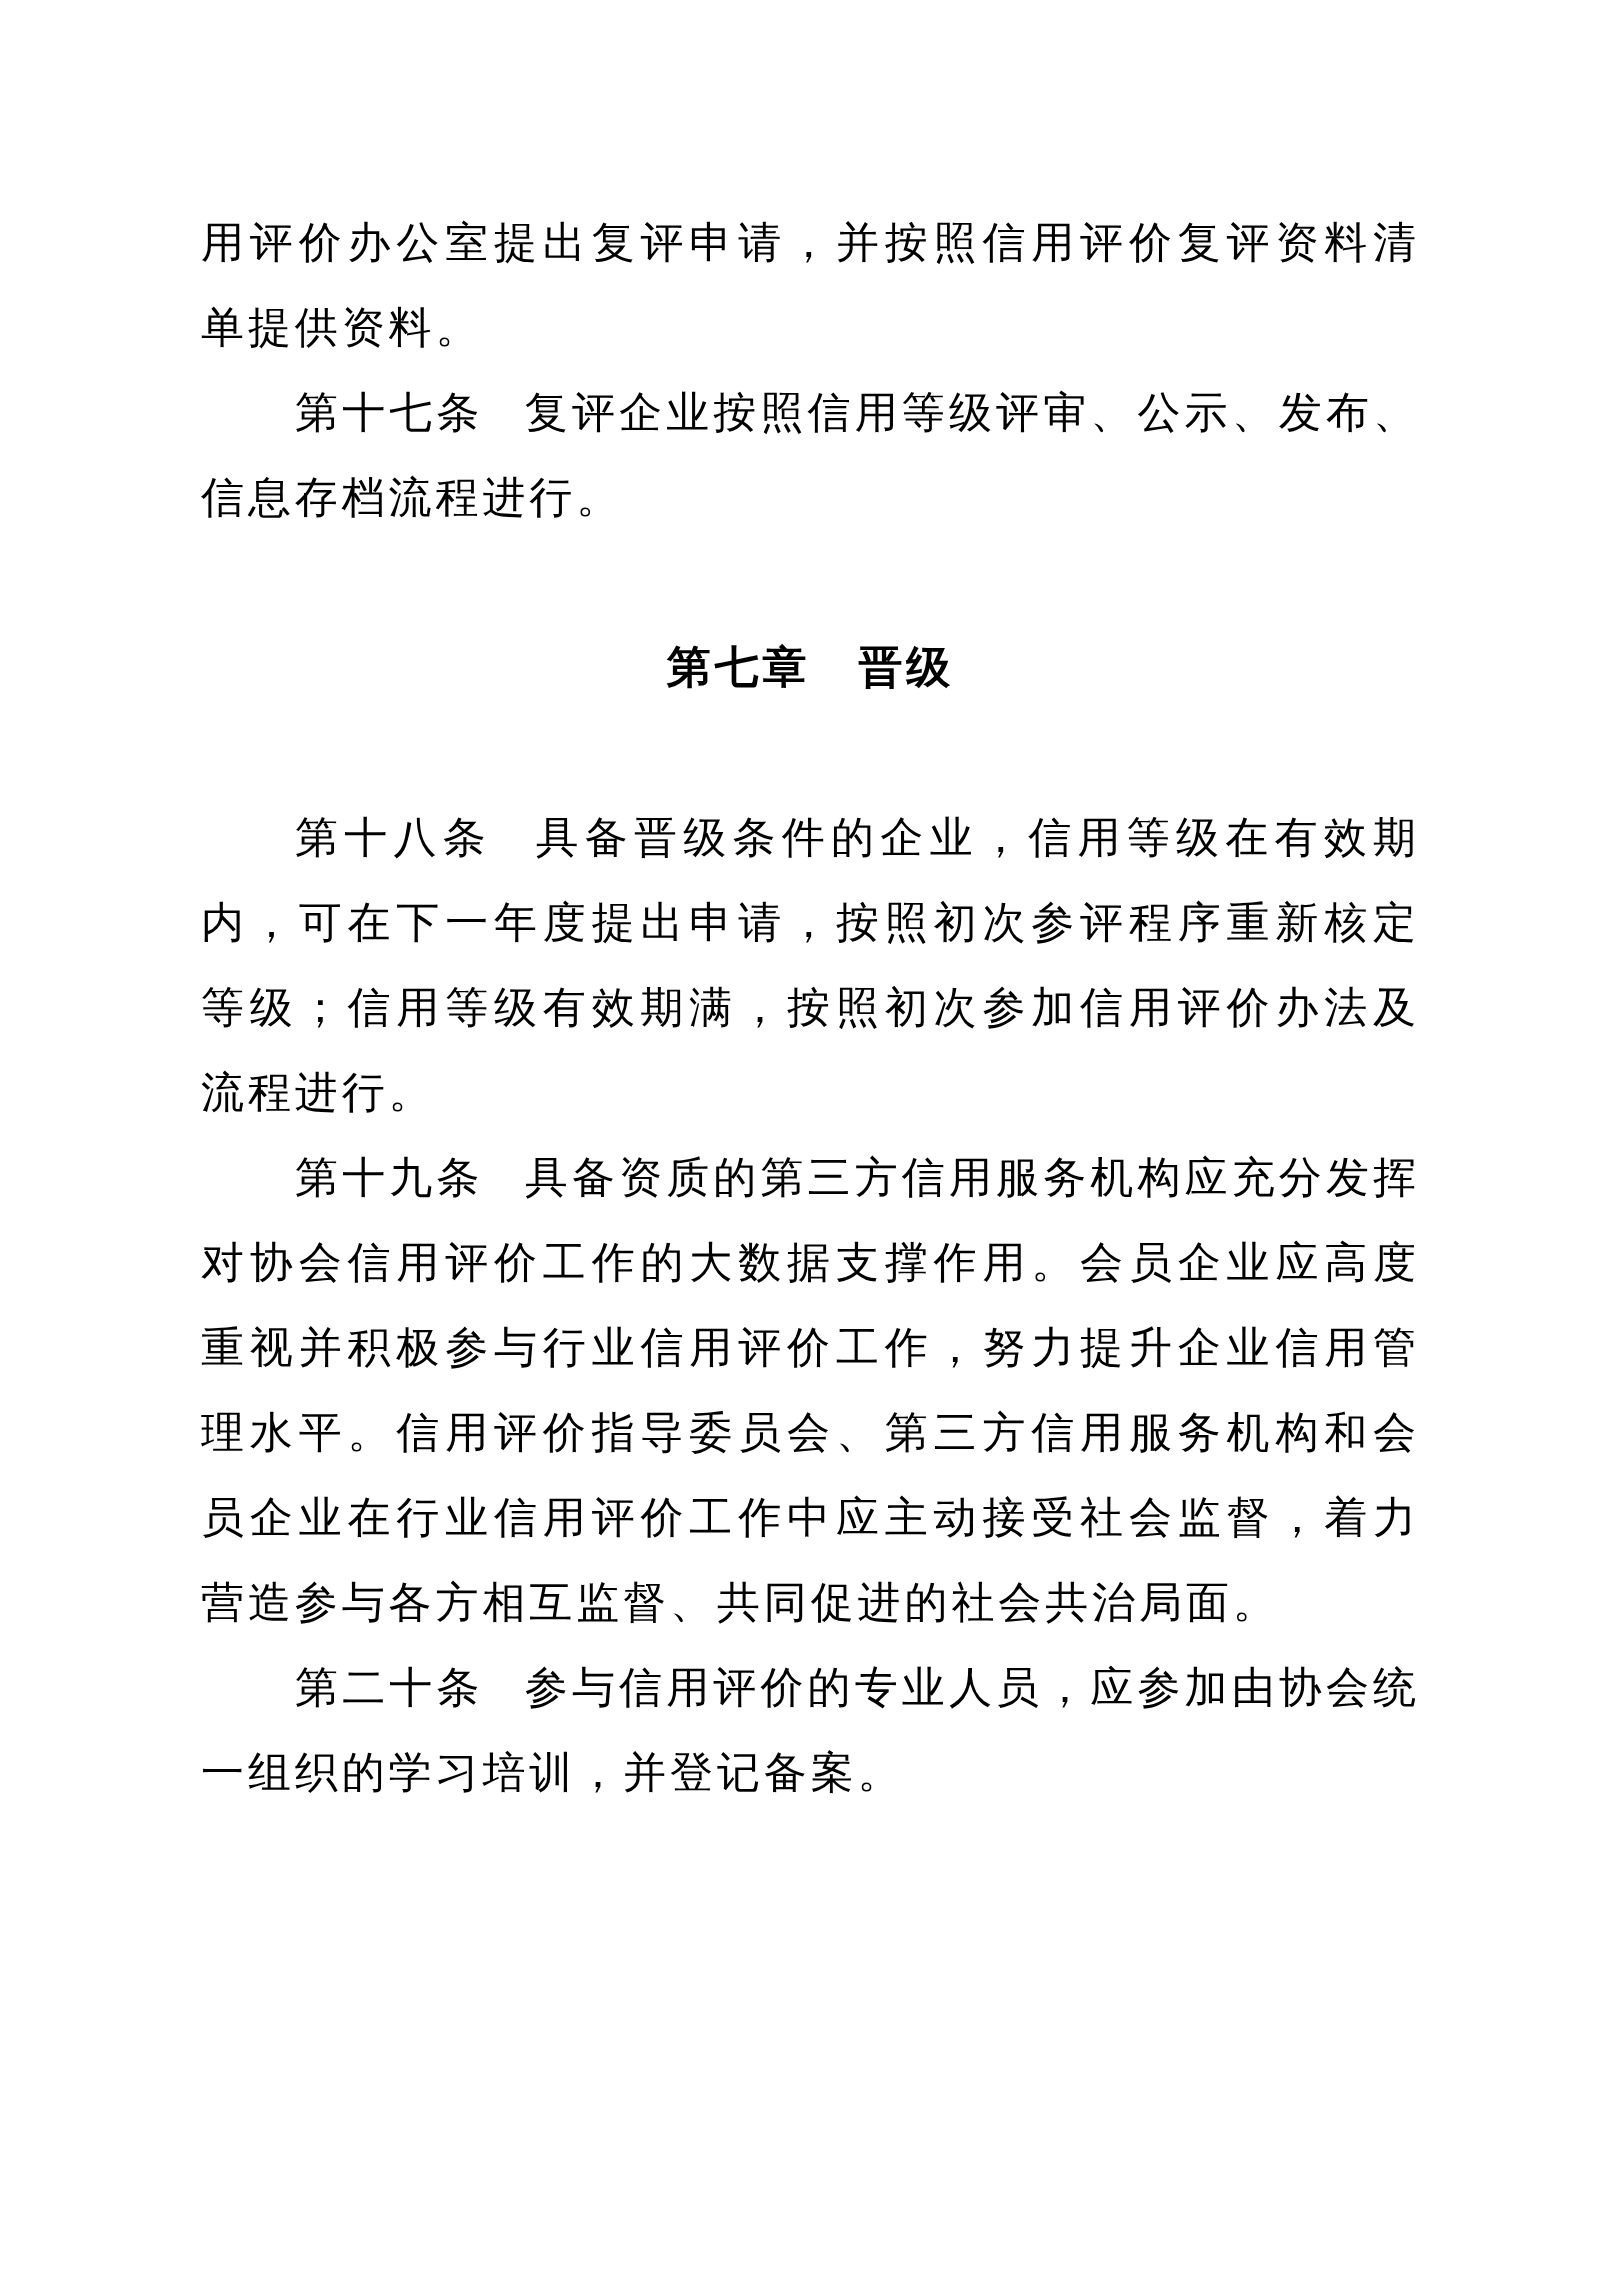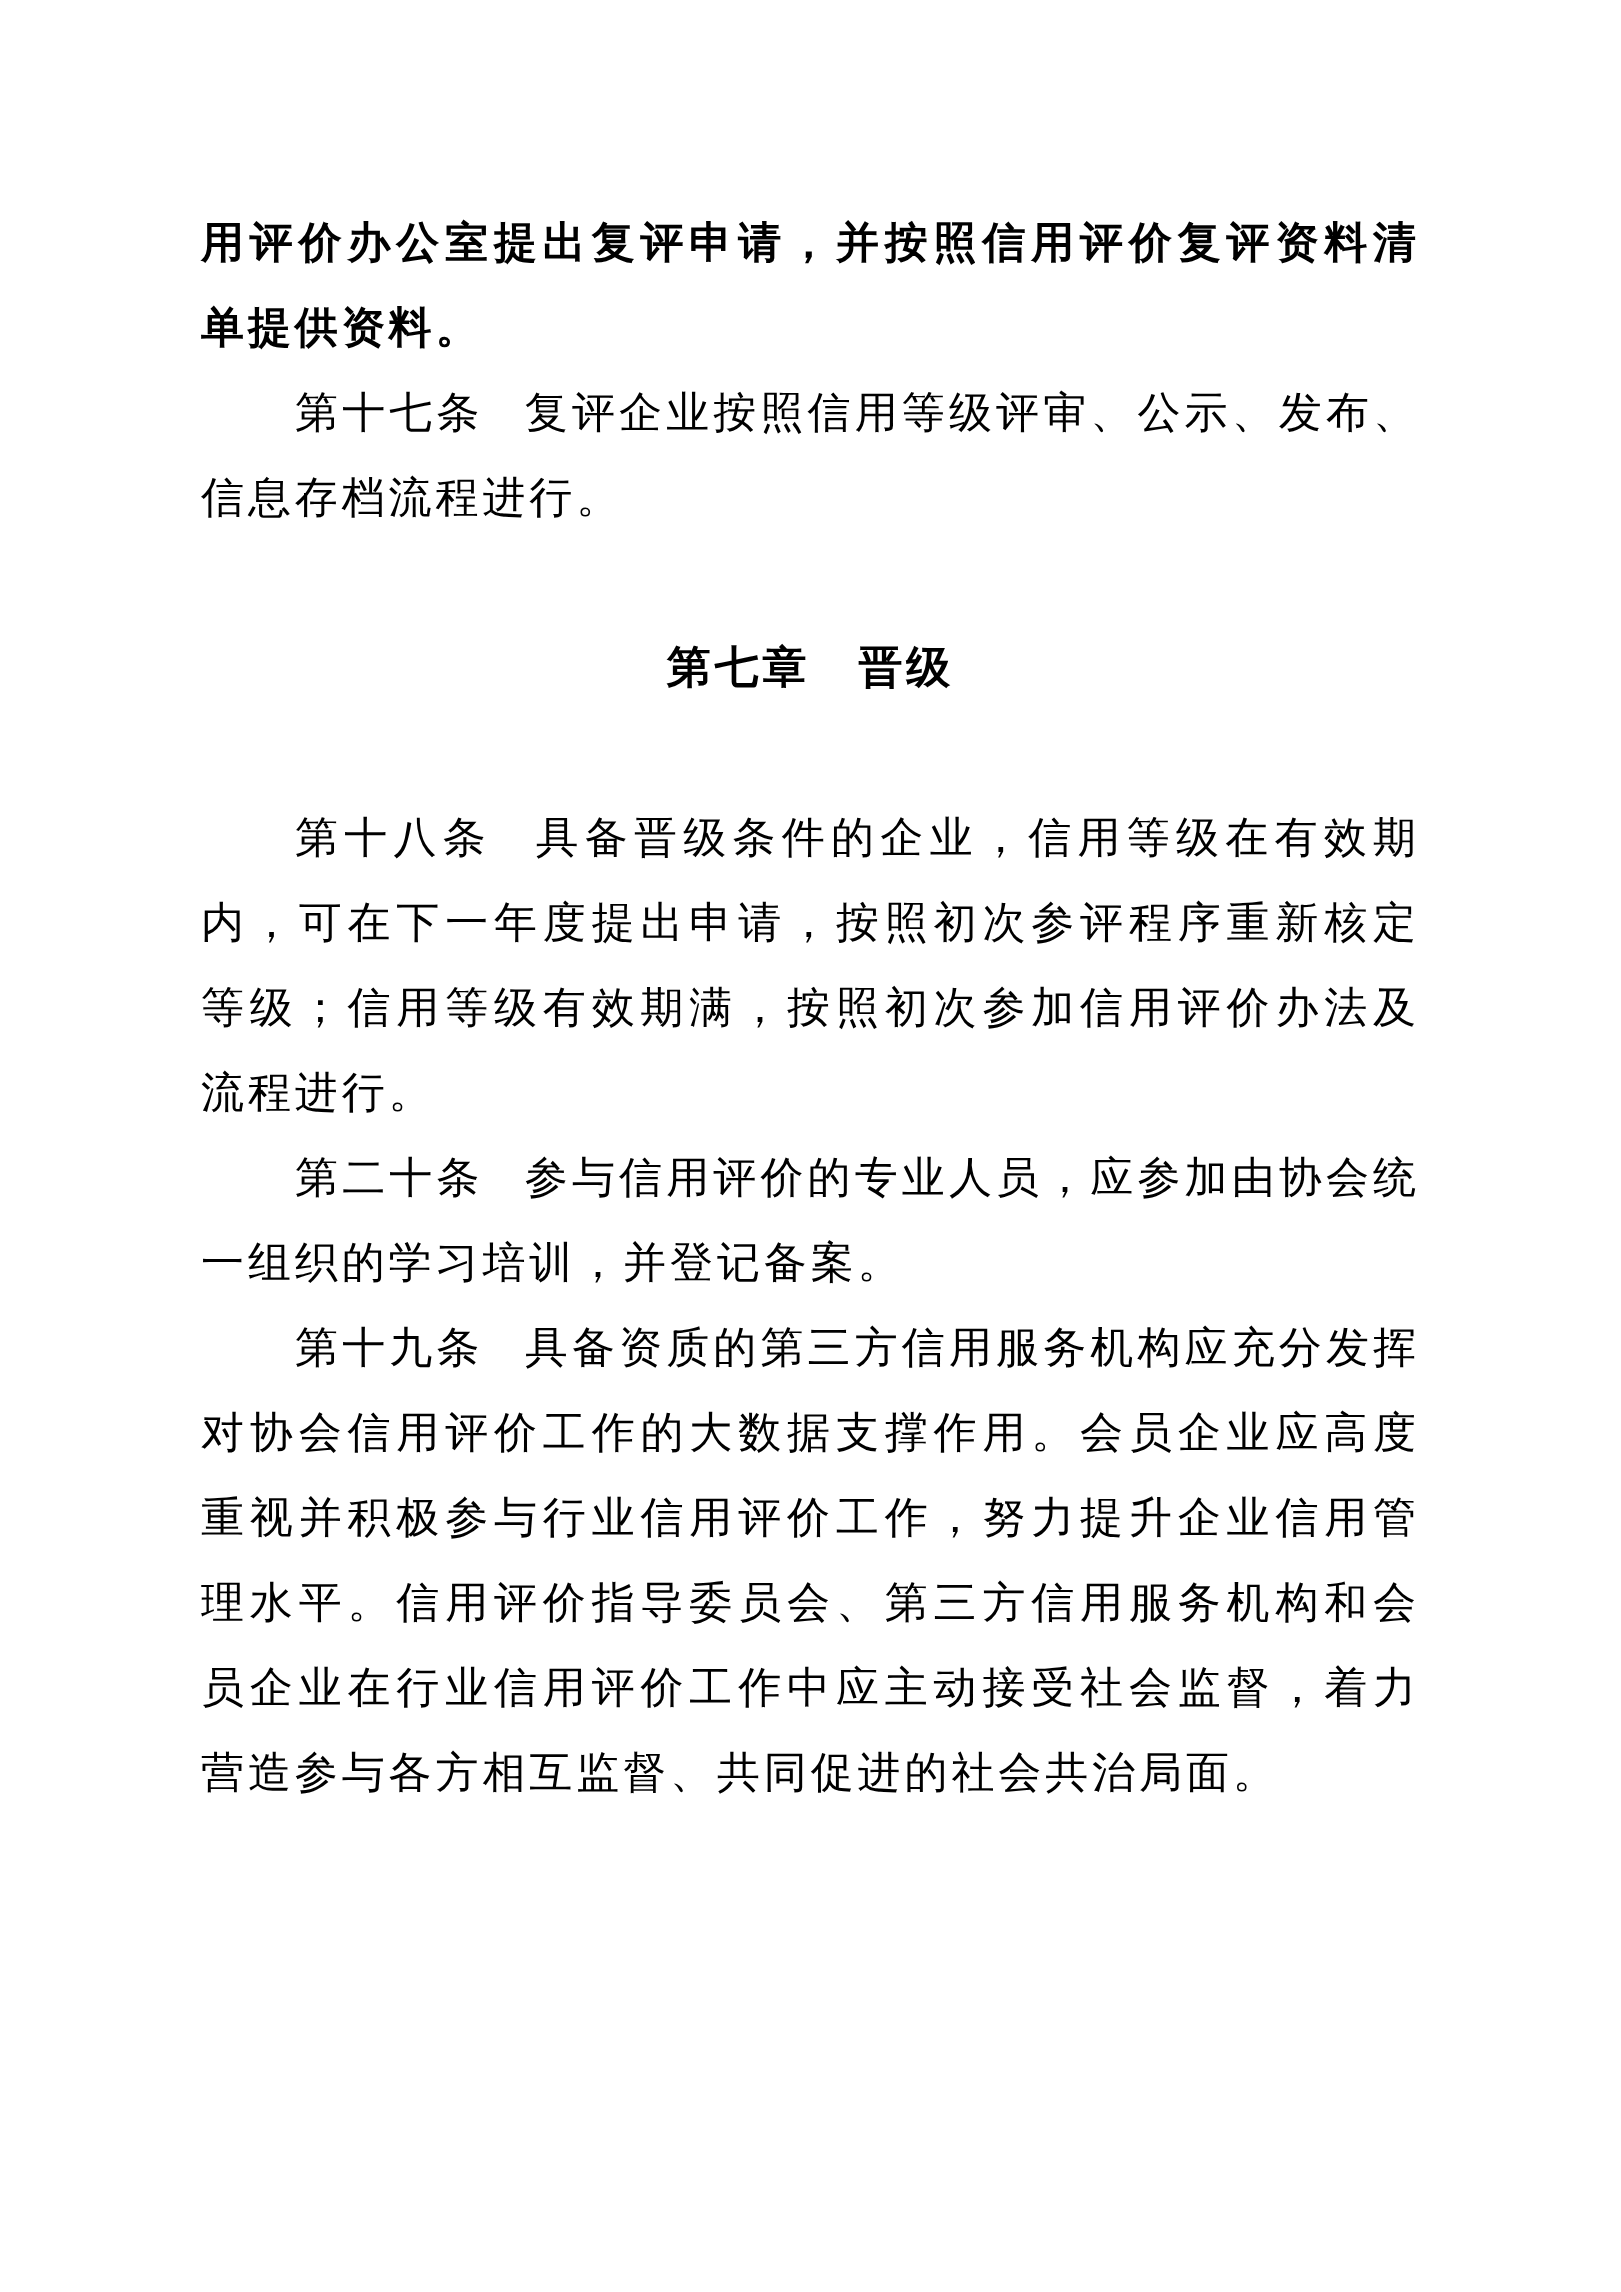--- a/index.html
+++ b/index.html
@@ -24,21 +24,20 @@
     color: #000000;
   }
   .para {
     margin: 0;
     text-align: justify;
     text-justify: inter-character;
     text-indent: 94px;
   }
   .para.noindent {
     text-indent: 0;
-    font-weight: bold;
   }
   .article-label {
     font-weight: normal;
   }
   .label-gap {
     display: inline-block;
     width: 41px;
   }
   .chapter {
     margin: 85px 0;
@@ -52,17 +51,17 @@
 </style>
 </head>
 <body>
 
 <div class="page">
   <div class="doc" id="doc">
       <p class="para noindent">用评价办公室提出复评申请，并按照信用评价复评资料清单提供资料。</p>
       <p class="para"><b class="article-label">第十七条</b><span class="label-gap"></span><span>复评企业按照信用等级评审、公示、发布、信息存档流程进行。</span></p>
       <h2 class="chapter">第七章　晋级</h2>
       <p class="para"><b class="article-label">第十八条</b><span class="label-gap"></span><span>具备晋级条件的企业，信用等级在有效期内，可在下一年度提出申请，按照初次参评程序重新核定等级；信用等级有效期满，按照初次参加信用评价办法及流程进行。</span></p>
+      <p class="para"><b class="article-label">第十九条</b><span class="label-gap"></span><span>具备资质的第三方信用服务机构应充分发挥对协会信用评价工作的大数据支撑作用。会员企业应高度重视并积极参与行业信用评价工作，努力提升企业信用管理水平。信用评价指导委员会、第三方信用服务机构和会员企业在行业信用评价工作中应主动接受社会监督，着力营造参与各方相互监督、共同促进的社会共治局面。</span></p>
       <p class="para"><b class="article-label">第二十条</b><span class="label-gap"></span><span>参与信用评价的专业人员，应参加由协会统一组织的学习培训，并登记备案。</span></p>
-      <p class="para"><b class="article-label">第十九条</b><span class="label-gap"></span><span>具备资质的第三方信用服务机构应充分发挥对协会信用评价工作的大数据支撑作用。会员企业应高度重视并积极参与行业信用评价工作，努力提升企业信用管理水平。信用评价指导委员会、第三方信用服务机构和会员企业在行业信用评价工作中应主动接受社会监督，着力营造参与各方相互监督、共同促进的社会共治局面。</span></p>
     </div>
 </div>
 
 
 </body></html>

